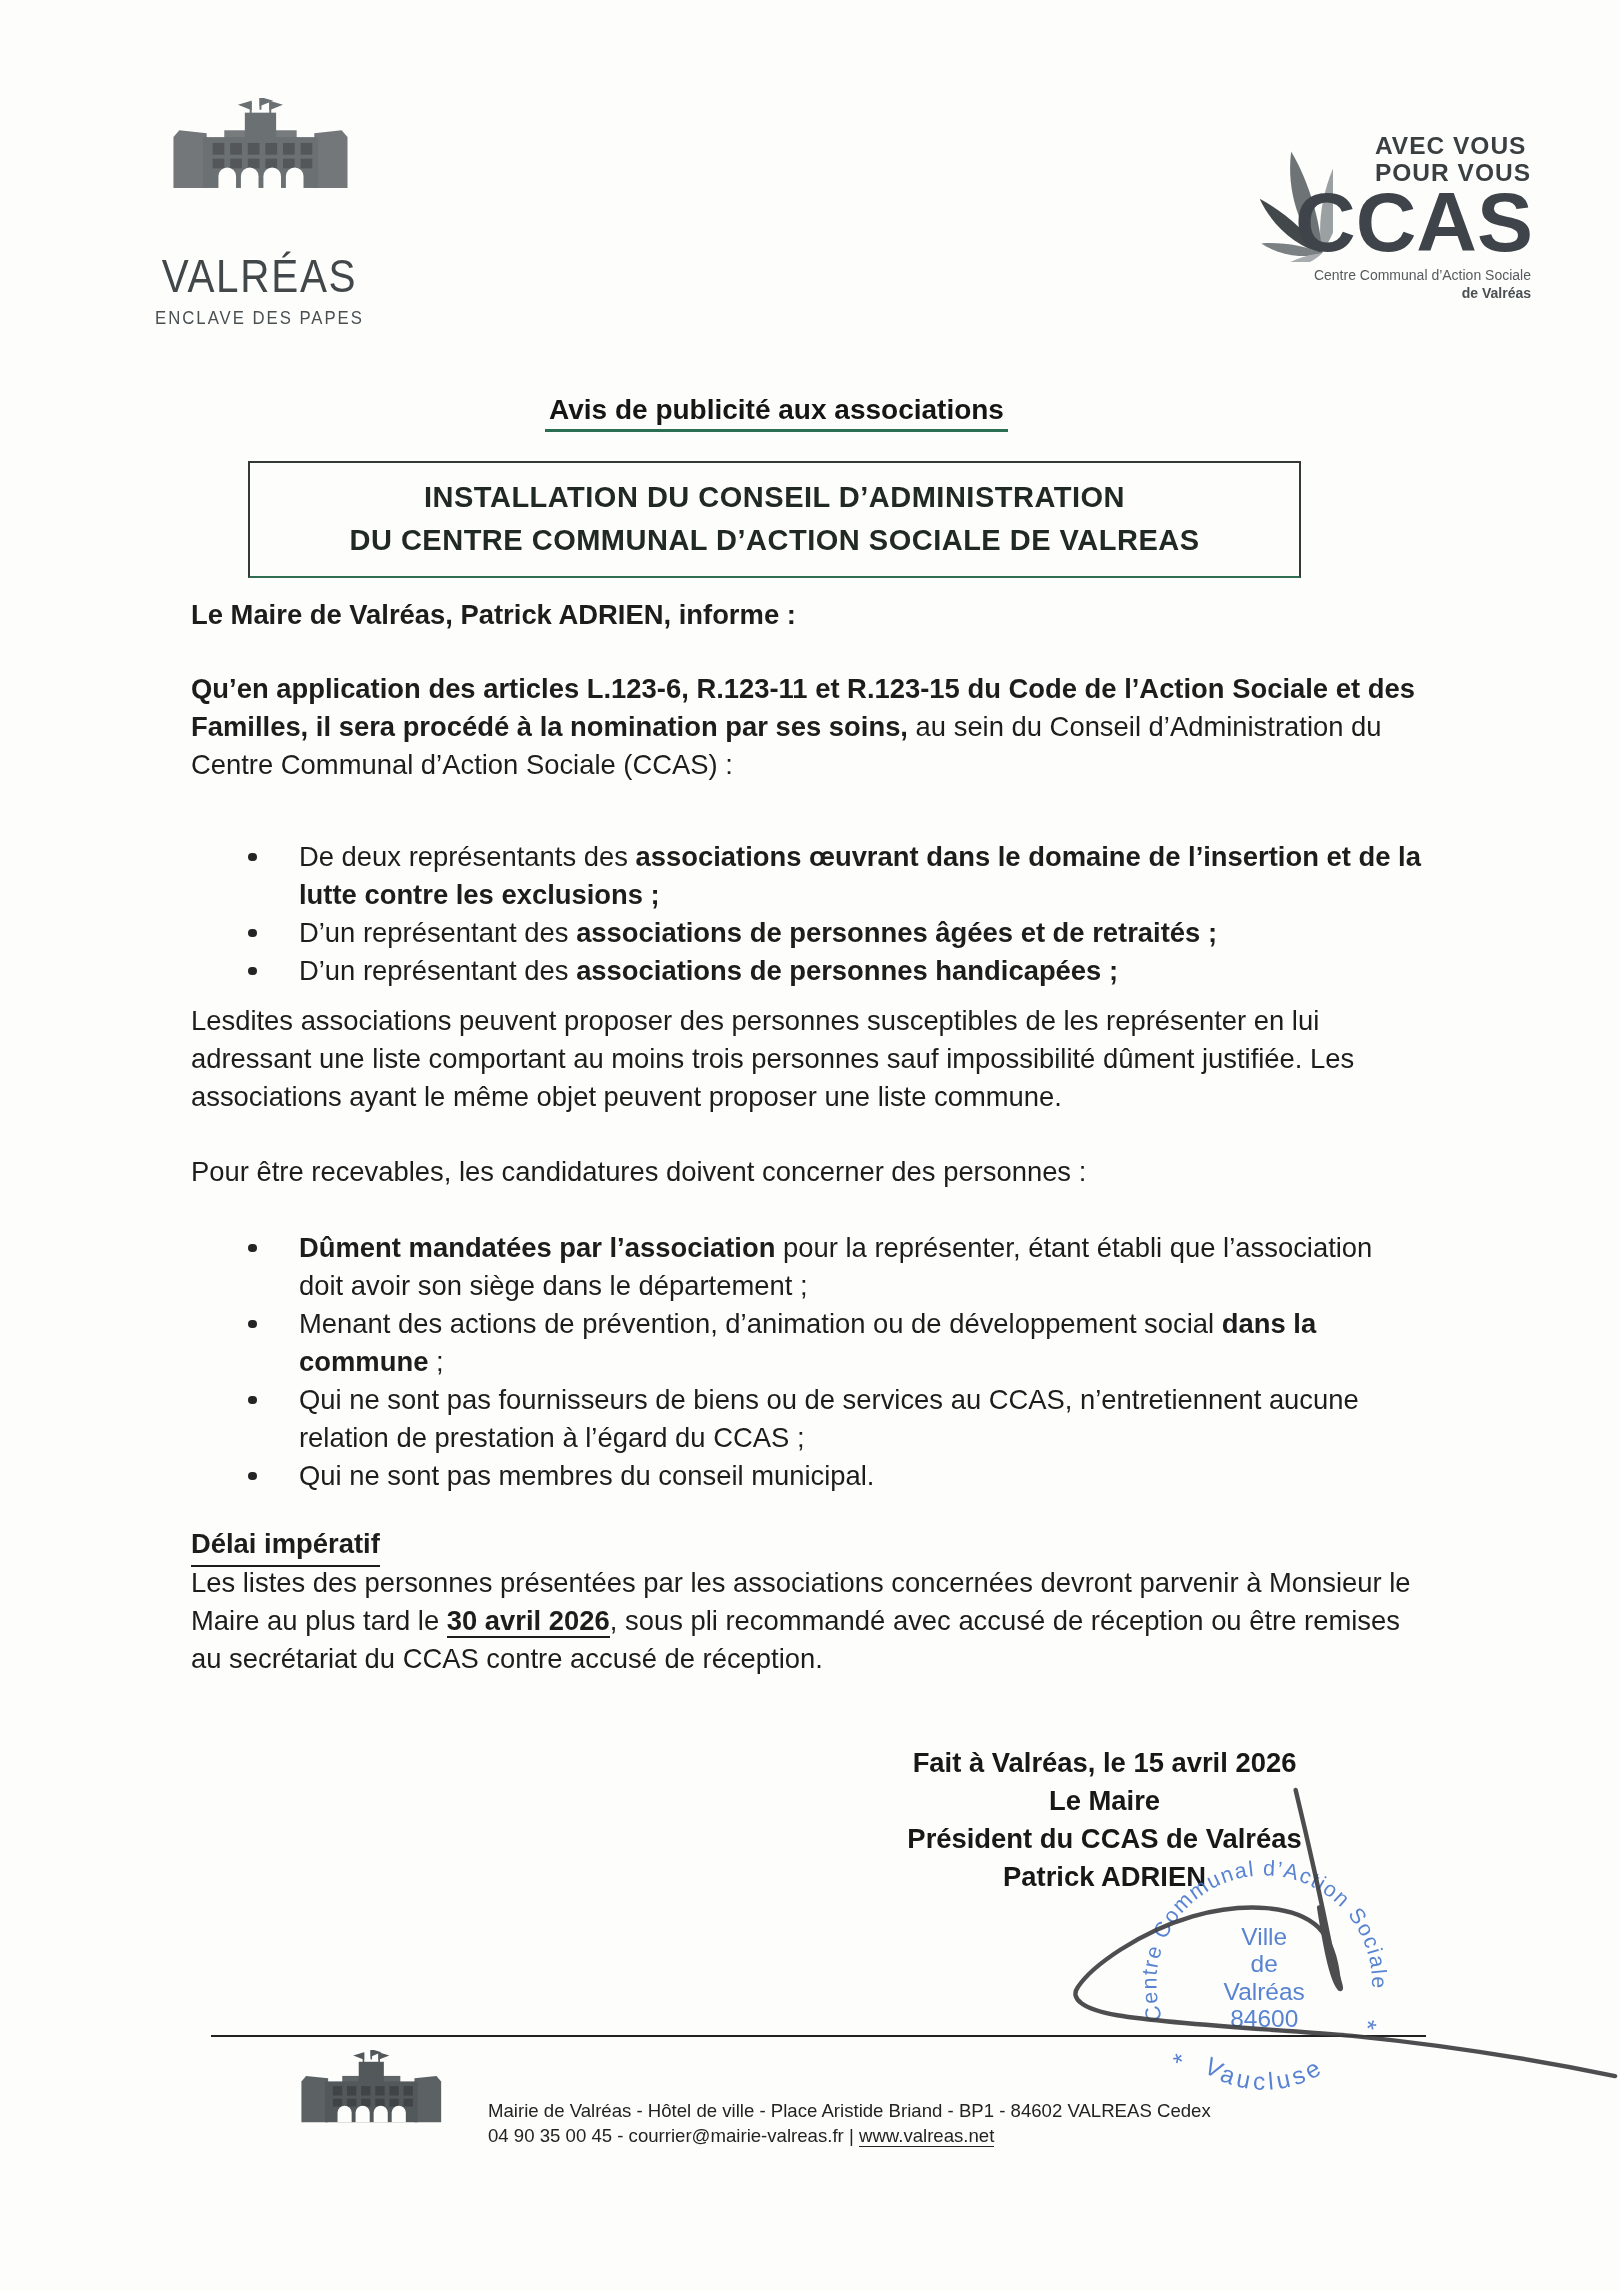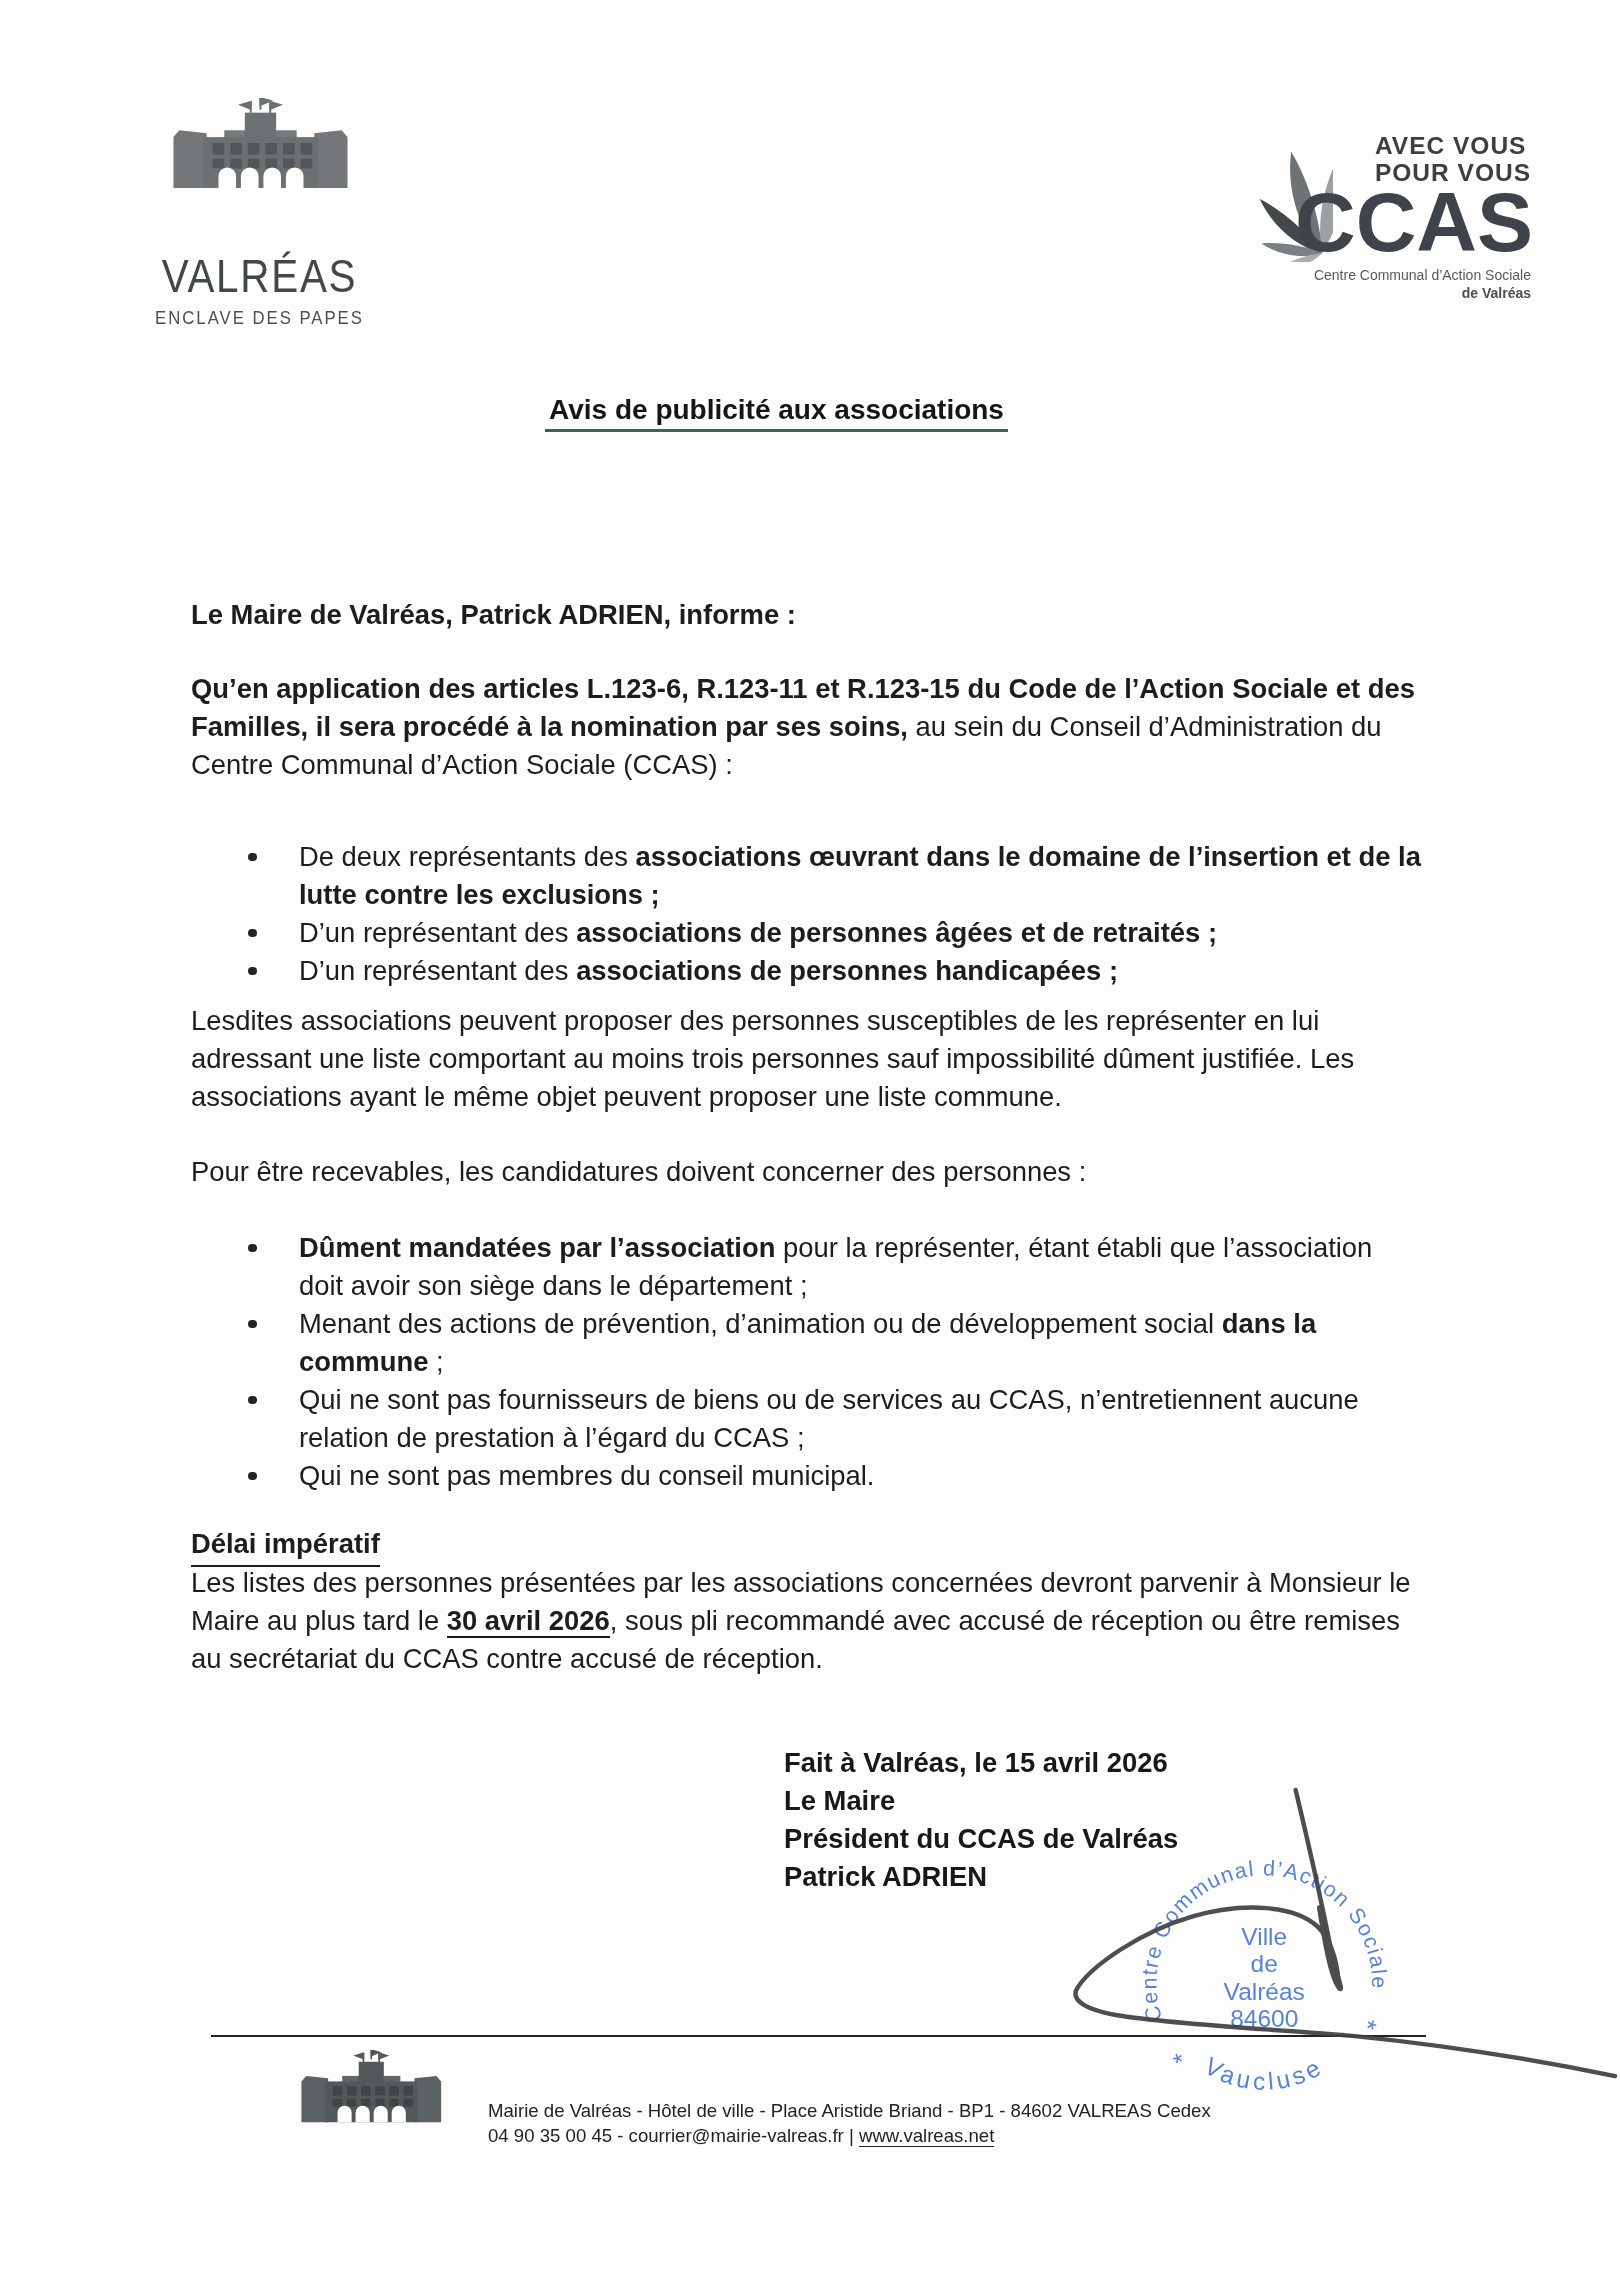--- a/index.html
+++ b/index.html
@@ -42,21 +42,21 @@
   .list2 { position:absolute; left:191px; top:1229px; width:1231px; }
 
   .li { position:relative; padding-left:108px; }
   .li::before { content:""; position:absolute; left:57px; top:14.7px; width:8.8px; height:8.8px; border-radius:50%; background:#242424; }
 
   .delai-heading { position:absolute; left:191px; top:1525px; font-weight:bold; }
   .delai-heading .u { display:inline-block; border-bottom:2.9px solid #1d1d1d; padding-bottom:2px; }
   .para-delai { position:absolute; left:191px; top:1564px; width:1231px; }
   .date-u { font-weight:bold; border-bottom:2.9px solid #1d1d1d; }
 
-  .signature-block { position:absolute; left:784px; top:1744px; width:641px; text-align:left; font-weight:bold; color:#181818; }
+  .signature-block { position:absolute; left:784px; top:1744px; width:641px; text-align:center; font-weight:bold; color:#181818; }
 
   
   .footer-divider { position:absolute; left:211px; top:2035px; width:1215px; height:2px; background:#212121; }
   .footer-castle { position:absolute; left:292px; top:2050px; color:#53585b; }
   .footer-text { position:absolute; left:488px; top:2099px; font-size:18.6px; line-height:24.5px; color:#232323; }
   .footer-text .link { border-bottom:1.5px solid #232323; }
 
   
   .overlay { position:absolute; left:0; top:0; width:1620px; height:2292px; pointer-events:none; }
   .stamp-text { font-family:"Liberation Sans", sans-serif; }
@@ -134,20 +134,24 @@
     </div>
     <div class="ccas-acronym">CCAS</div>
     <div class="ccas-sub">Centre Communal d’Action Sociale</div>
     <div class="ccas-sub2">de Valréas</div>
   </div>
 
   <div class="doc-title">
     <span class="u">Avis de publicité aux associations</span>
   </div>
 
+  <div class="title-box">
+    <div>INSTALLATION DU CONSEIL D’ADMINISTRATION</div>
+    <div>DU CENTRE COMMUNAL D’ACTION SOCIALE DE VALREAS</div>
+  </div>
 
   <div class="body-text intro">Le Maire de Valréas, Patrick ADRIEN, informe :</div>
 
   <p class="body-text para-application" style="margin:0"><span class="b">Qu’en application des articles L.123-6, R.123-11 et R.123-15 du Code de l’Action Sociale et des Familles, il sera procédé à la nomination par ses soins,</span><span> au sein du Conseil d’Administration du Centre Communal d’Action Sociale (CCAS) :</span></p>
 
   <div class="body-text list1">
     <div class="li"><span>De deux représentants des </span><span class="b">associations œuvrant dans le domaine de l’insertion et de la lutte contre les exclusions ;</span></div>
     <div class="li"><span>D’un représentant des </span><span class="b">associations de personnes âgées et de retraités ;</span></div>
     <div class="li"><span>D’un représentant des </span><span class="b">associations de personnes handicapées ;</span></div>
   </div>

